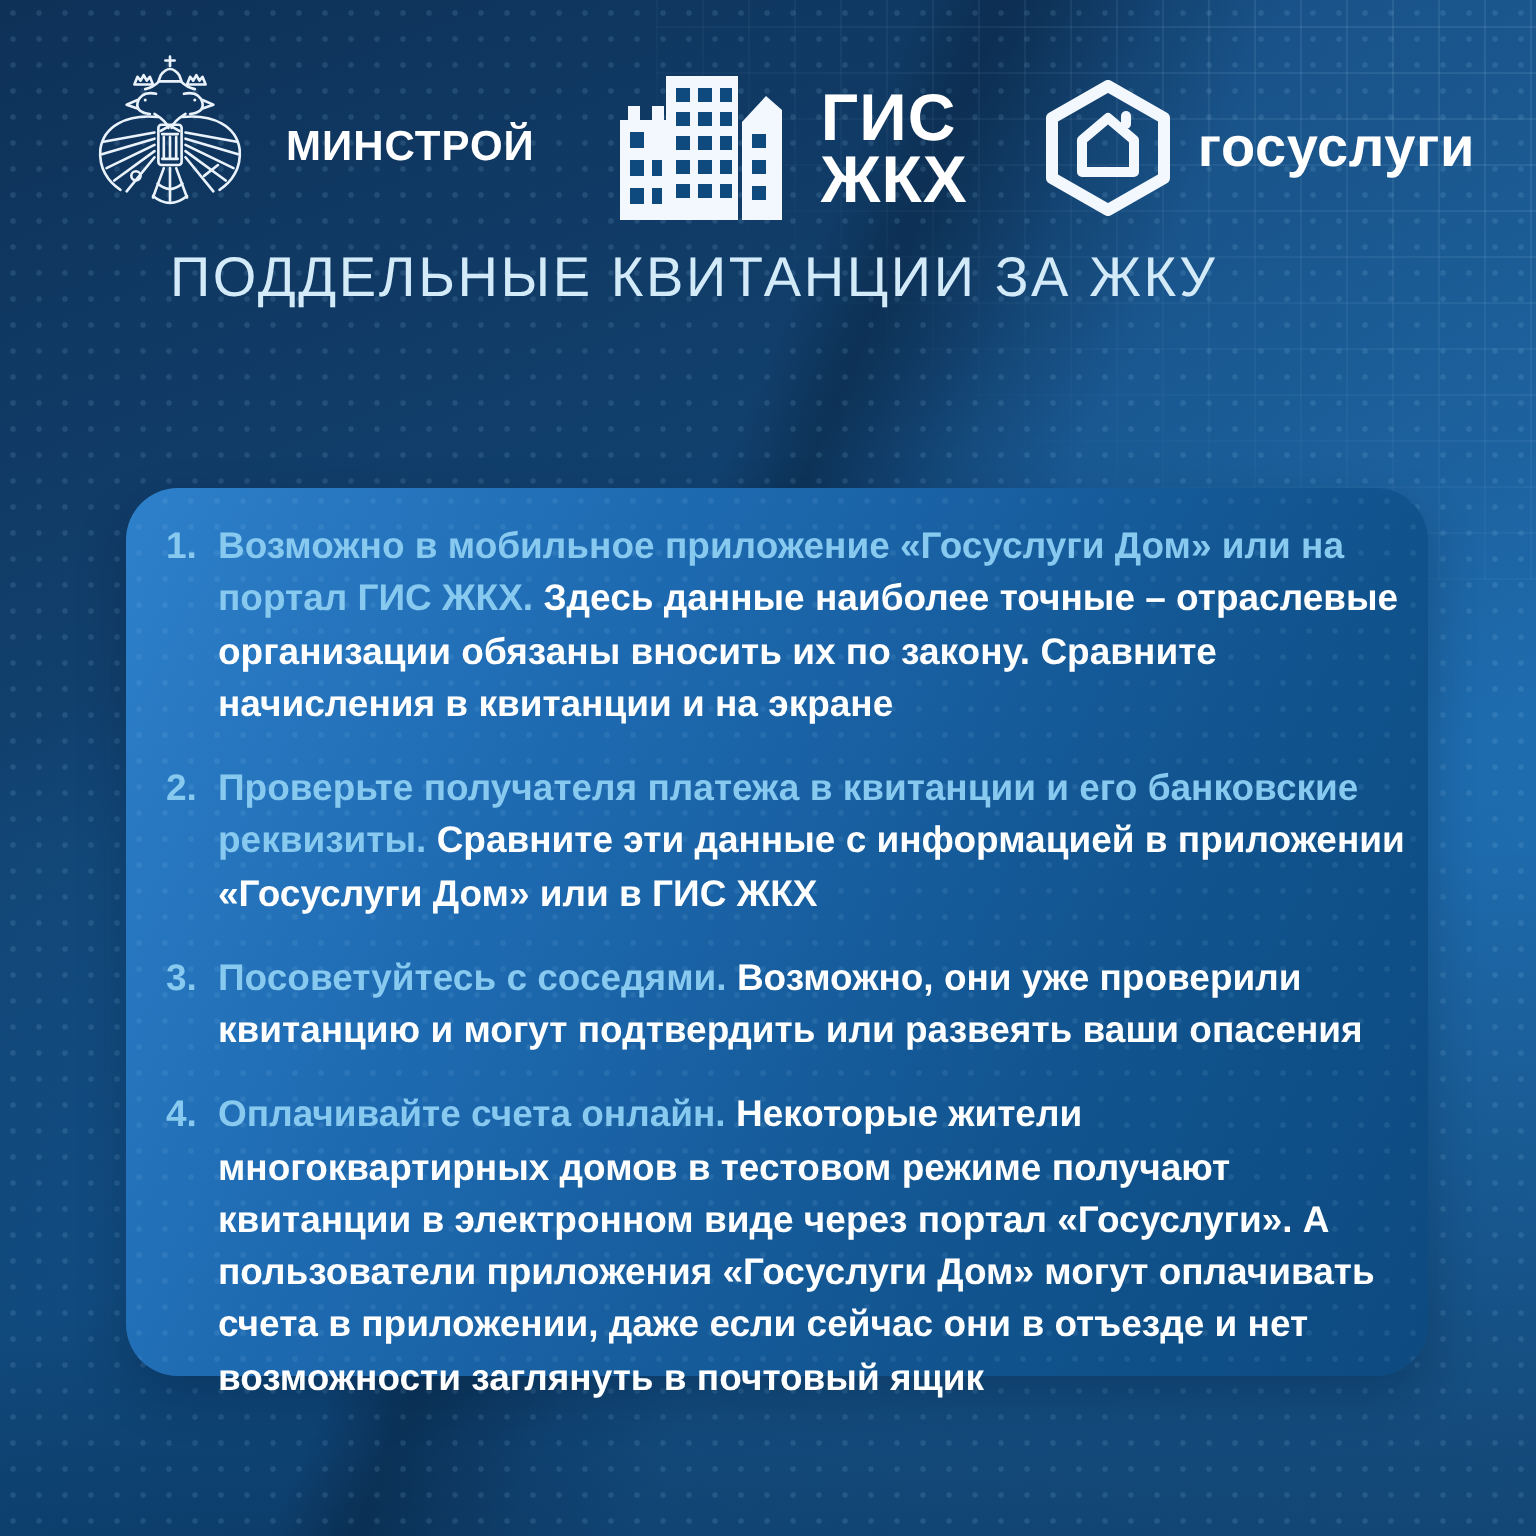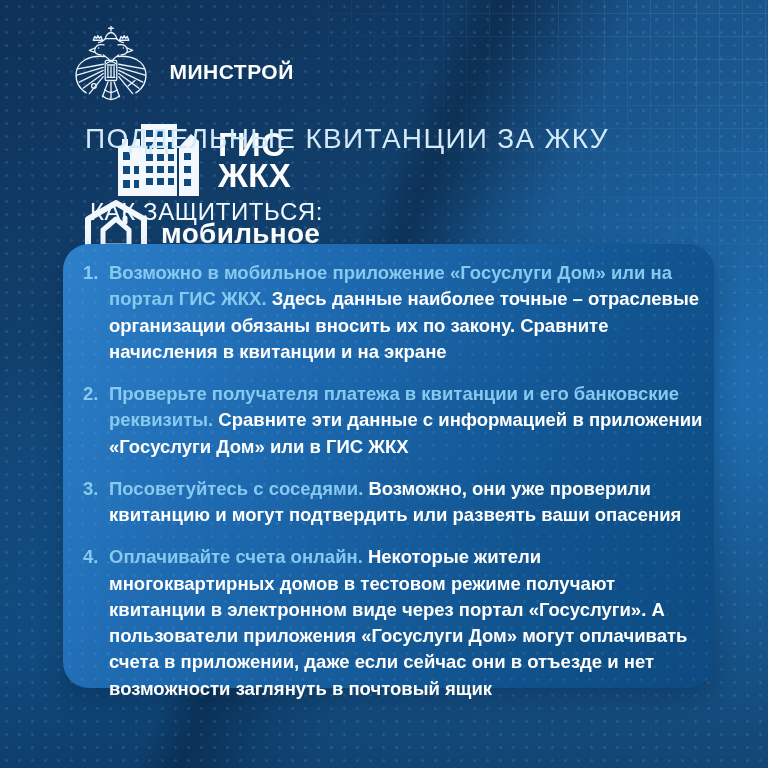--- a/index.html
+++ b/index.html
@@ -17,21 +17,21 @@
   }
   .bg-grid{
     position:absolute;top:0;right:0;width:440px;height:290px;pointer-events:none;
     background-image:
       repeating-linear-gradient(0deg, rgba(185,222,250,0.10) 0 1px, transparent 1px 23px),
       repeating-linear-gradient(90deg, rgba(185,222,250,0.10) 0 1px, transparent 1px 23px);
     -webkit-mask-image:linear-gradient(215deg, #000 15%, transparent 72%);
     mask-image:linear-gradient(215deg, #000 15%, transparent 72%);
   }
   
-  .header{position:absolute;left:46px;top:24px;height:100px;display:flex;align-items:center;flex-direction:column;}
+  .header{position:absolute;left:46px;top:24px;height:100px;display:flex;align-items:center;}
   .logo{display:flex;align-items:center;}
   .logo-minstroy{gap:19px;}
   .minstroy-text{font-weight:700;font-size:21px;line-height:1.12;color:#ffffff;letter-spacing:.5px;}
   .logo-gis{gap:17px;margin-left:40px;}
   .gis-text{font-weight:700;font-size:33px;line-height:.95;color:#ffffff;letter-spacing:.5px;}
   .logo-gos{gap:13px;margin-left:38px;}
   .gos-text{font-weight:700;font-size:28px;line-height:1.04;color:#ffffff;letter-spacing:.3px;}
   .logo svg{display:block;}
   
   .title{position:absolute;left:85px;top:123px;font-size:28px;font-weight:400;
@@ -141,27 +141,26 @@
 
     <div class="logo logo-gos">
       <span>
         <svg width="64" height="68" viewBox="0 0 64 68" fill="none" stroke="#f2f8fd" stroke-linejoin="round" stroke-linecap="round">
           <polygon points="32,3 60,19 60,49 32,65 4,49 4,19" stroke-width="6"></polygon>
           <path d="M19 46 V30 L32 19 L45 30 V46 Z" stroke-width="5"></path>
           <path d="M41 22 v-4" stroke-width="5"></path>
         </svg>
       </span>
       <div class="gos-text">
-        <div>мобильное</div>
+        <div>госуслуги</div>
       </div>
     </div>
   </div>
 
   <div class="title">ПОДДЕЛЬНЫЕ КВИТАНЦИИ ЗА ЖКУ</div>
-  <div class="subtitle">КАК ЗАЩИТИТЬСЯ:</div>
 
   <div class="panel">
 
     <div class="item">
       <span class="num">1.</span>
       <span class="text"><span class="lead">Возможно в мобильное приложение «Госуслуги Дом» или на портал ГИС ЖКХ.</span> <span class="body">Здесь данные наиболее точные – отраслевые организации обязаны вносить их по закону. Сравните начисления в квитанции и на экране</span></span>
     </div>
 
     <div class="item">
       <span class="num">2.</span>

